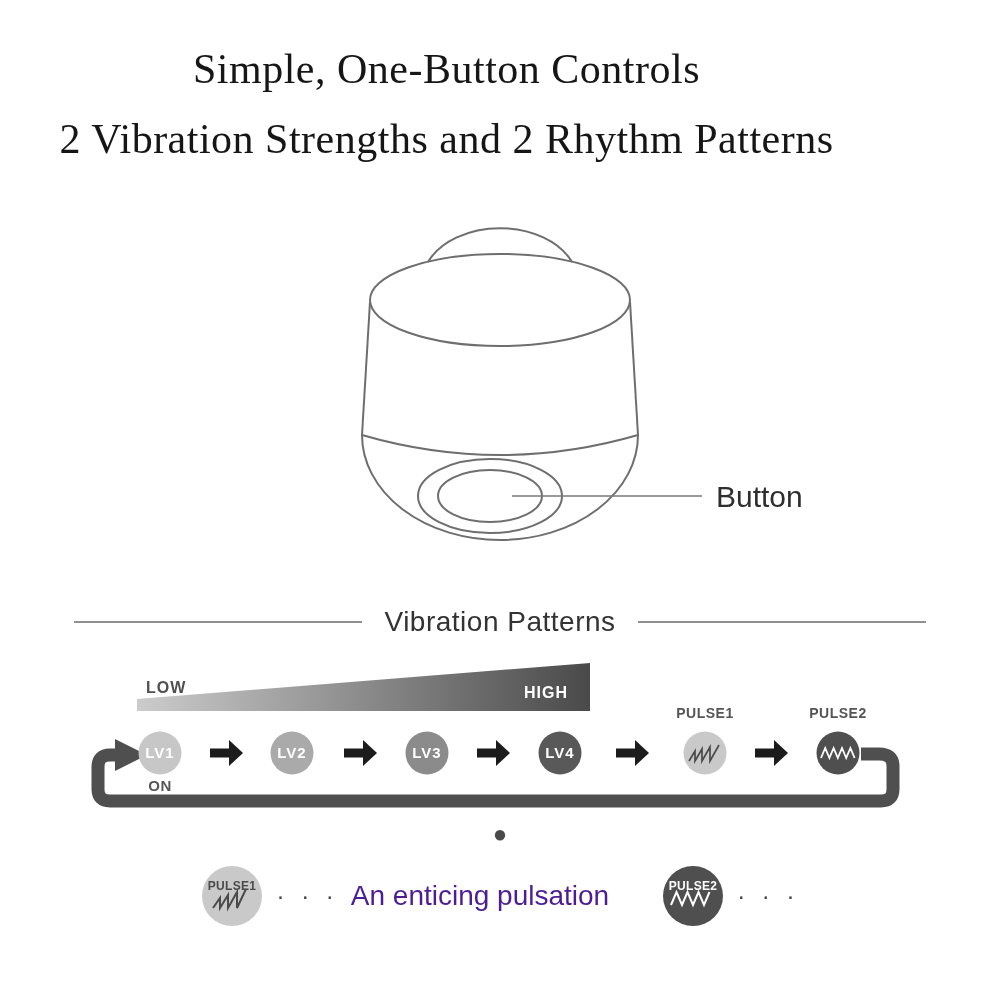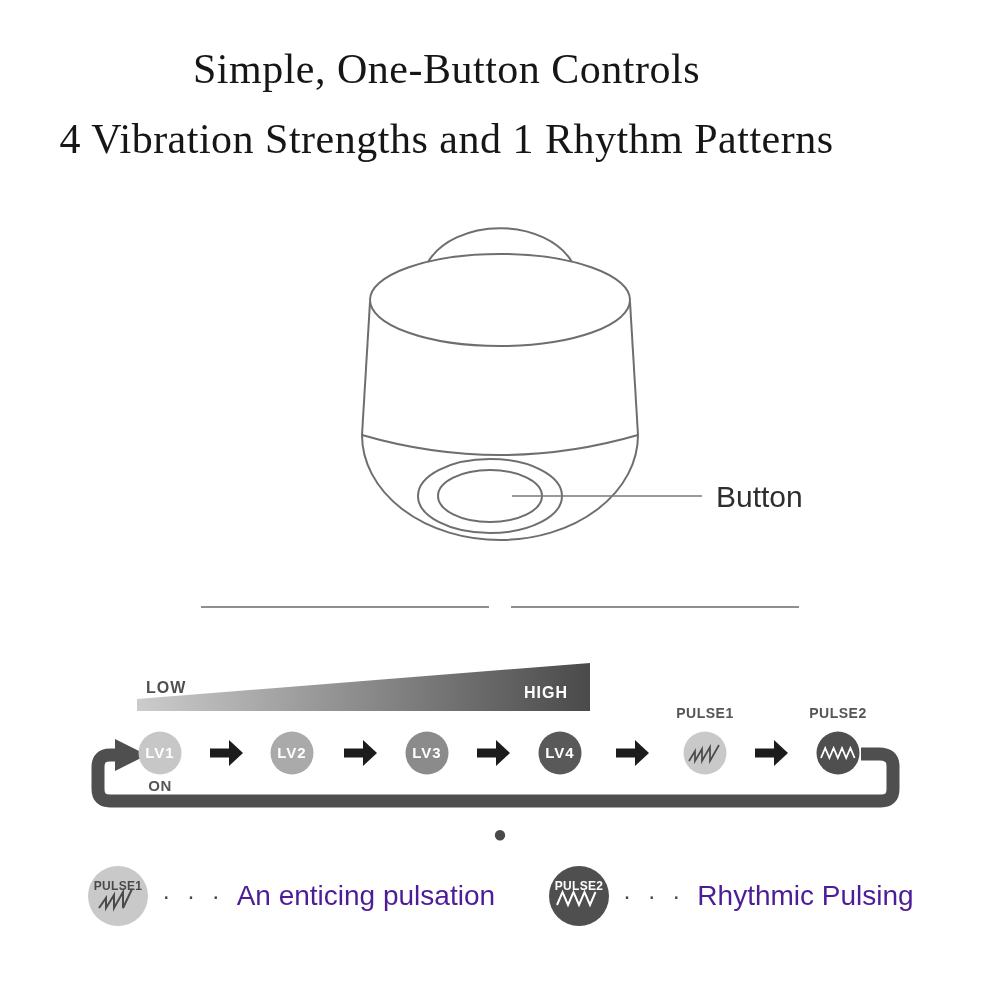--- a/index.html
+++ b/index.html
@@ -46,38 +46,39 @@
   .legend-circle{display:block;}
   .legend-label{font-family:"Liberation Sans",sans-serif;font-weight:bold;font-size:12px;letter-spacing:0.3px;}
 </style>
 </head>
 <body>
 
 <div class="canvas">
 
   <div class="title-block">
     <div>Simple, One-Button Controls</div>
-    <div>4 Vibration Strengths and 1 Rhythm Patterns</div>
+    <div>2 Vibration Strengths and 2 Rhythm Patterns</div>
   </div>
 
   <svg class="device-svg" width="1000" height="400" viewBox="0 0 1000 400">
     <path class="device-stroke" d="M 428 72 A 78 55 0 0 1 572 72"></path>
     <ellipse class="device-stroke" cx="500" cy="110" rx="130" ry="46"></ellipse>
     <line class="device-stroke" x1="370" y1="112" x2="362" y2="245"></line>
     <line class="device-stroke" x1="630" y1="112" x2="638" y2="245"></line>
     <path class="device-stroke" d="M 362 245 Q 500 285 638 245"></path>
     <path class="device-stroke" d="M 362 245 A 138 105 0 0 0 638 245"></path>
     <ellipse class="device-stroke" cx="490" cy="306" rx="72" ry="37"></ellipse>
     <ellipse class="device-stroke" cx="490" cy="306" rx="52" ry="26"></ellipse>
     <line class="callout-line" x1="512" y1="306" x2="702" y2="306"></line>
     <text class="callout-text" x="716" y="317">Button</text>
   </svg>
 
   <div class="patterns-header">
     <span class="rule"></span>
+    <span class="heading">Vibration Patterns</span>
     <span class="rule"></span>
   </div>
 
   <svg class="flow-svg" width="1000" height="170" viewBox="0 0 1000 170">
     <defs>
       <linearGradient id="wedgeGrad" x1="0%" y1="0%" x2="100%" y2="0%">
         <stop offset="0%" stop-color="#cccccc"></stop>
         <stop offset="100%" stop-color="#4a4a4a"></stop>
       </linearGradient>
     </defs>
@@ -149,18 +150,17 @@
       <span class="desc">An enticing pulsation</span>
     </div>
 
     <div class="legend-item">
       <svg class="legend-circle" width="64" height="64" viewBox="0 0 64 64">
         <circle cx="32" cy="32" r="30" fill="#4f4f4f"></circle>
         <text class="legend-label" x="32" y="26" text-anchor="middle" fill="#ffffff">PULSE2</text>
         <path d="M 10 41 l 5.5 -13 l 5.5 13 l 5.5 -13 l 5.5 13 l 5.5 -13 l 5.5 13 l 5.5 -13" fill="none" stroke-width="2" stroke="#ffffff"></path>
       </svg>
       <span class="dots">· · ·</span>
-      <span class="desc">Rhythmic Pulsing</span>
     </div>
 
   </div>
 
 </div>
 
 </body></html>

